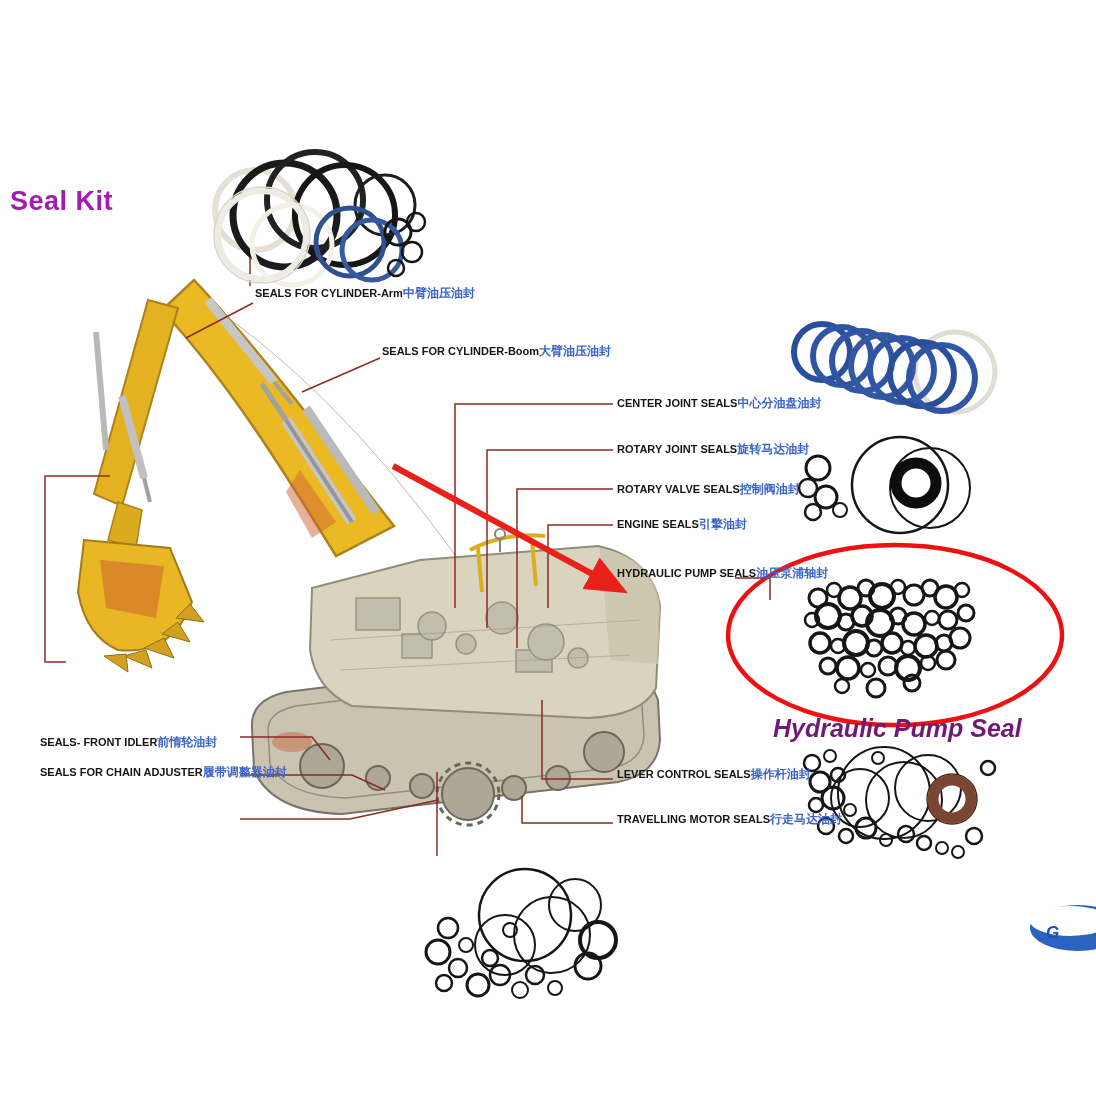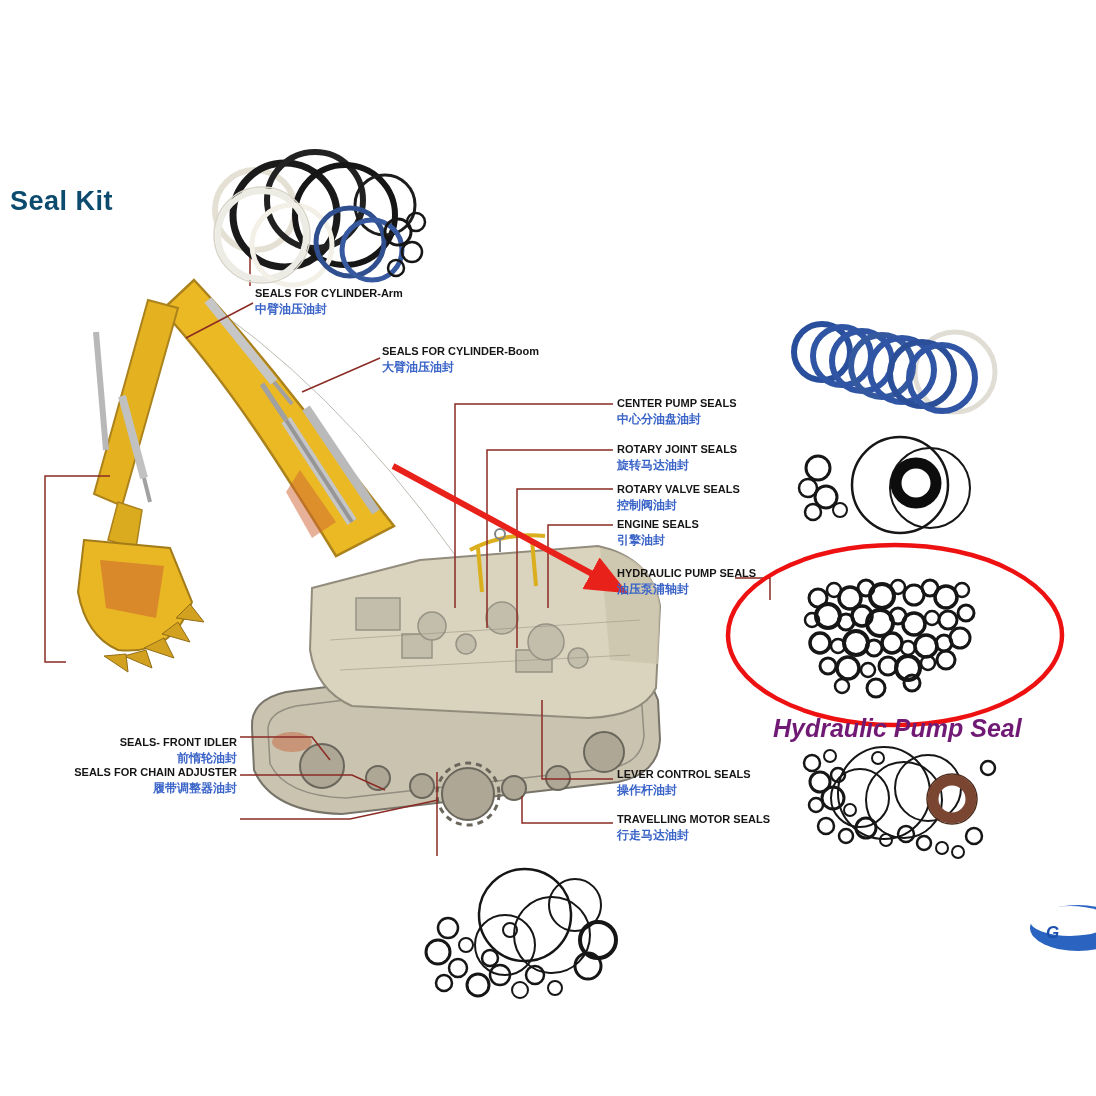--- a/index.html
+++ b/index.html
@@ -3,23 +3,23 @@
 <meta charset="utf-8">
 <style>
   html,body{margin:0;padding:0;background:#ffffff;}
   .stage{
     position:relative;width:1096px;height:1096px;background:#ffffff;
     overflow:hidden;font-family:"Liberation Sans",sans-serif;
   }
   .layer{position:absolute;left:0;top:0;}
   .title{
     position:absolute;left:10px;top:186px;font-size:27px;font-weight:bold;
-    color:#0c4a6e;letter-spacing:0.5px;
+    color:#a21caf;letter-spacing:0.5px;
   }
-  .lbl{position:absolute;display:flex;flex-direction:column;line-height:16px;white-space:nowrap;}
+  .lbl{position:absolute;display:flex;flex-direction:row;line-height:16px;white-space:nowrap;}
   .lbl .en{font-weight:bold;font-size:11px;color:#151515;}
   .lbl .zh{font-weight:bold;font-size:12px;color:#3a64c8;}
   .left-col{width:197px;text-align:right;align-items:flex-end;}
   .highlight-caption{
     position:absolute;left:773px;top:714px;font-size:25px;font-weight:bold;
     font-style:italic;color:#701a75;white-space:nowrap;
   }
 </style>
 </head>
 <body>
@@ -260,21 +260,21 @@
     <span class="en">SEALS FOR CYLINDER-Arm</span>
     <span class="zh">中臂油压油封</span>
   </div>
 
   <div class="lbl" style="left:382px;top:343px">
     <span class="en">SEALS FOR CYLINDER-Boom</span>
     <span class="zh">大臂油压油封</span>
   </div>
 
   <div class="lbl" style="left:617px;top:395px">
-    <span class="en">CENTER PUMP SEALS</span>
+    <span class="en">CENTER JOINT SEALS</span>
     <span class="zh">中心分油盘油封</span>
   </div>
 
   <div class="lbl" style="left:617px;top:441px">
     <span class="en">ROTARY JOINT SEALS</span>
     <span class="zh">旋转马达油封</span>
   </div>
 
   <div class="lbl" style="left:617px;top:481px">
     <span class="en">ROTARY VALVE SEALS</span>

